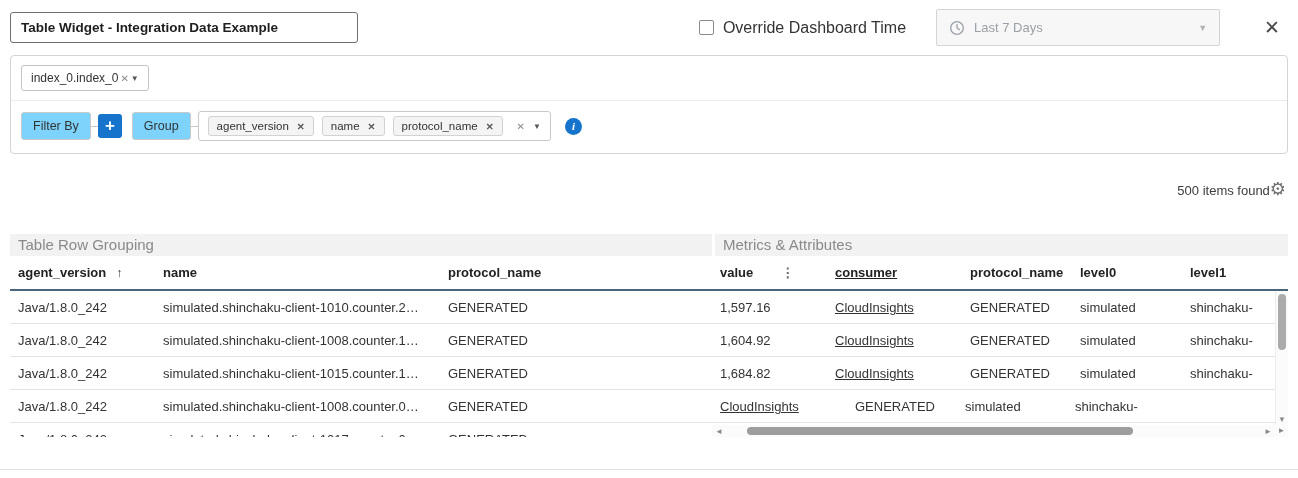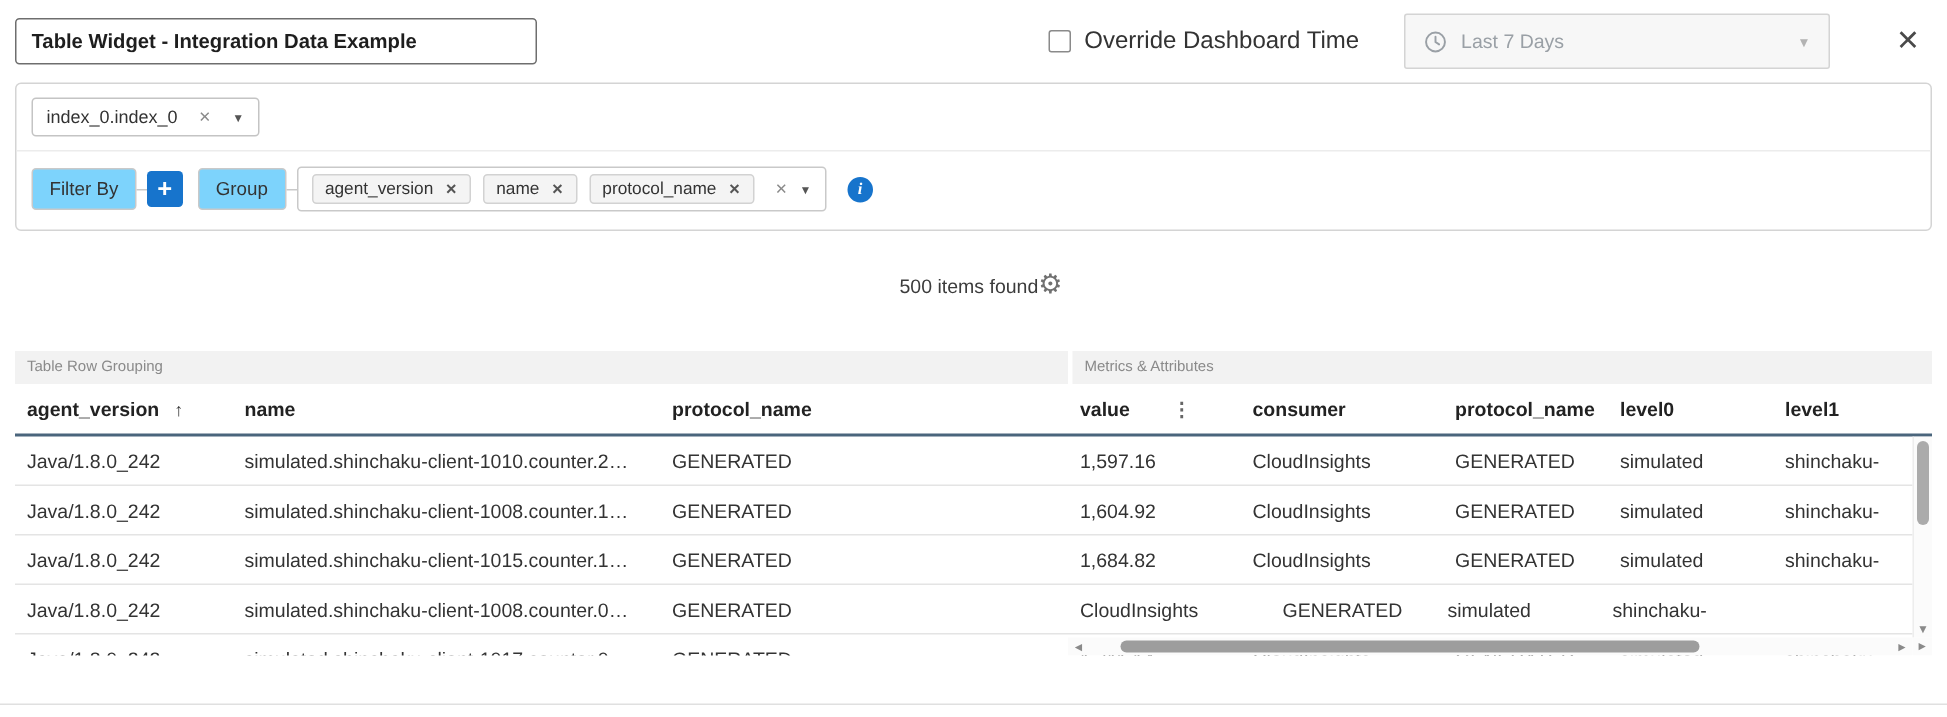--- a/index.html
+++ b/index.html
@@ -24,21 +24,21 @@
     width:284px; height:37px; background:#f7f7f7; border:1px solid #d4d4d4; border-radius:2px;
     display:flex; align-items:center; gap:9px; padding:0 12px; color:#9aa0a6; margin-right:40px;
   }
   .time-caret { margin-left:auto; font-size:9px; color:#b3b3b3; }
   .close-btn { font-size:19px; color:#4a4a4a; padding:0 4px; cursor:pointer; line-height:1; }
 
   
   .query-panel { margin:3px 10px 0; border:1px solid #d4d4d4; border-radius:4px; background:#fff; }
   .query-row1 { padding:9px 10px; border-bottom:1px solid #ececec; }
   .dataset-chip {
-    display:inline-flex; align-items:center; gap:14px;
+    display:inline-flex; align-items:center; gap:2px;
     border:1px solid #c4c4c4; border-radius:3px; padding:5px 9px; font-size:12px; color:#333;
   }
   .x-small { font-size:10px; color:#8a8a8a; cursor:pointer; }
   .caret { font-size:8px; color:#555; cursor:pointer; }
   .query-row2 { padding:10px 10px 12px; display:flex; align-items:center; }
   .qlabel { border:1px solid #c9c9c9; border-radius:3px; padding:6px 11px; font-size:12.5px; color:#333; background:#7dd3fc; }
   .connector { width:7px; height:1px; background:#c9c9c9; }
   .add-btn {
     width:24px; height:24px; background:#1774cc; color:#fff; border-radius:3px;
     display:flex; align-items:center; justify-content:center; font-size:17px; font-weight:bold; cursor:pointer;
@@ -50,38 +50,38 @@
   }
   .chip-x { font-size:9.5px; font-weight:bold; color:#555; cursor:pointer; }
   .info-icon {
     width:17px; height:17px; border-radius:50%; background:#1774cc; color:#fff;
     display:flex; align-items:center; justify-content:center;
     font-size:11px; font-weight:bold; font-style:italic;
     font-family:"Liberation Serif", serif; margin-left:14px; cursor:pointer;
   }
 
   
-  .results-row { display:flex; align-items:flex-end; justify-content:center; margin:26px 12px 5px 22px; }
+  .results-row { display:flex; align-items:flex-end; justify-content:flex-end; margin:26px 12px 5px 22px; }
   .count-text { font-size:13px; color:#3c3c3c; }
   .gear { font-size:18px; color:#707070; cursor:pointer; line-height:1; }
 
   
   .table-wrap { margin:0 10px; position:relative; }
-  .group-band { display:flex; height:22px; font-size:10px; color:#8a8a8a;margin-top:36px; }
+  .group-band { display:flex; height:22px; font-size:15px; color:#8a8a8a;margin-top:36px; }
   .group-left  { width:702px; background:#f2f2f2; line-height:22px; padding-left:8px; }
   .group-gap   { width:3px; background:#fff; }
   .group-right { flex:1; background:#f2f2f2; line-height:22px; padding-left:8px; }
 
   .header-row {
     display:flex; height:35px; align-items:center;
     border-bottom:2px solid #4a657c; font-weight:bold; color:#222; font-size:13px;
   }
   .cell { padding-left:8px; white-space:nowrap; overflow:hidden; }
   .c0 { width:145px; } .c1 { width:285px; } .c2 { width:272px; }
-  .c3 { width:115px; } .c4 { width:135px; } .c5 { width:110px; }
+  .c3 { width:115px; } .c4 { width:135px;text-decoration:underline; } .c5 { width:110px; }
   .c6 { width:110px; } .c7 { flex:1; }
   .sort-icon { font-size:12px; color:#333; margin-left:10px; cursor:pointer; }
   .kebab { font-size:13px; color:#666; margin-left:28px; cursor:pointer; font-weight:bold; }
 
   .tbody { position:relative; height:146px; overflow:hidden; }
   .trow { display:flex; height:33px; line-height:33px; border-bottom:1px solid #e4e4e4; font-size:13px; color:#333; }
 
   
   .vscroll { position:absolute; top:0; right:0; bottom:12px; width:13px; background:#fbfbfb; border-left:1px solid #ededed; }
   .vthumb  { position:absolute; top:3px; left:2px; width:8px; height:56px; background:#ababab; border-radius:4px; cursor:pointer; }

